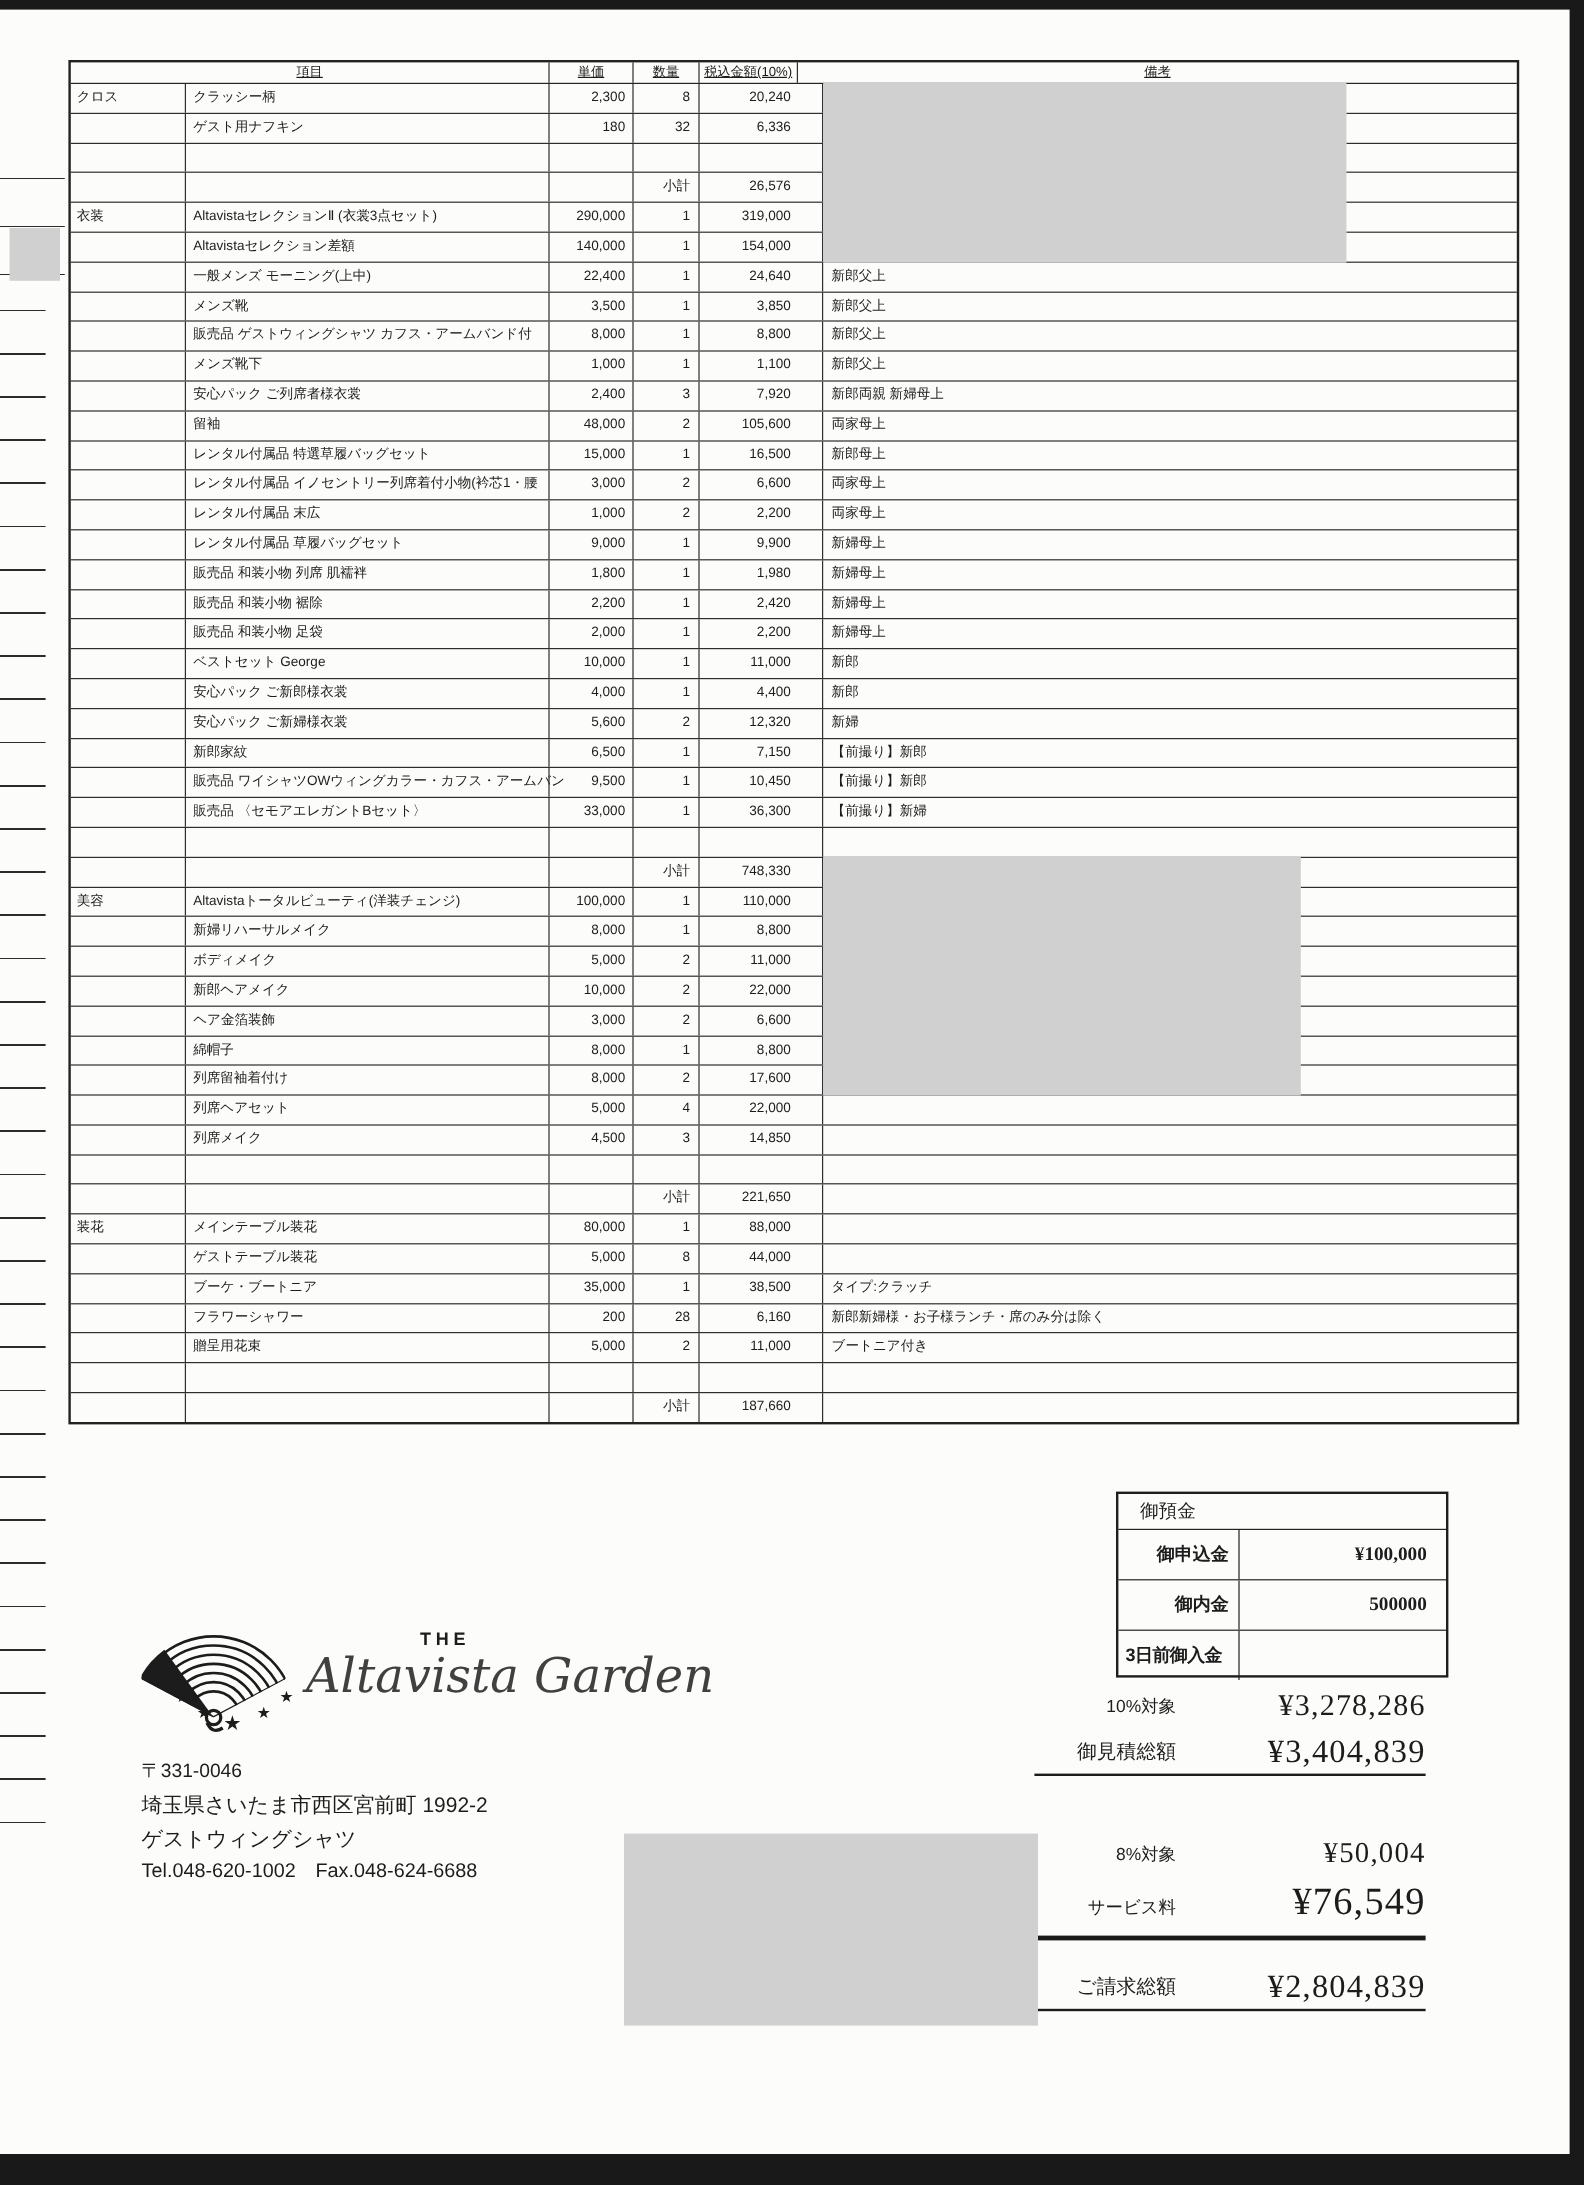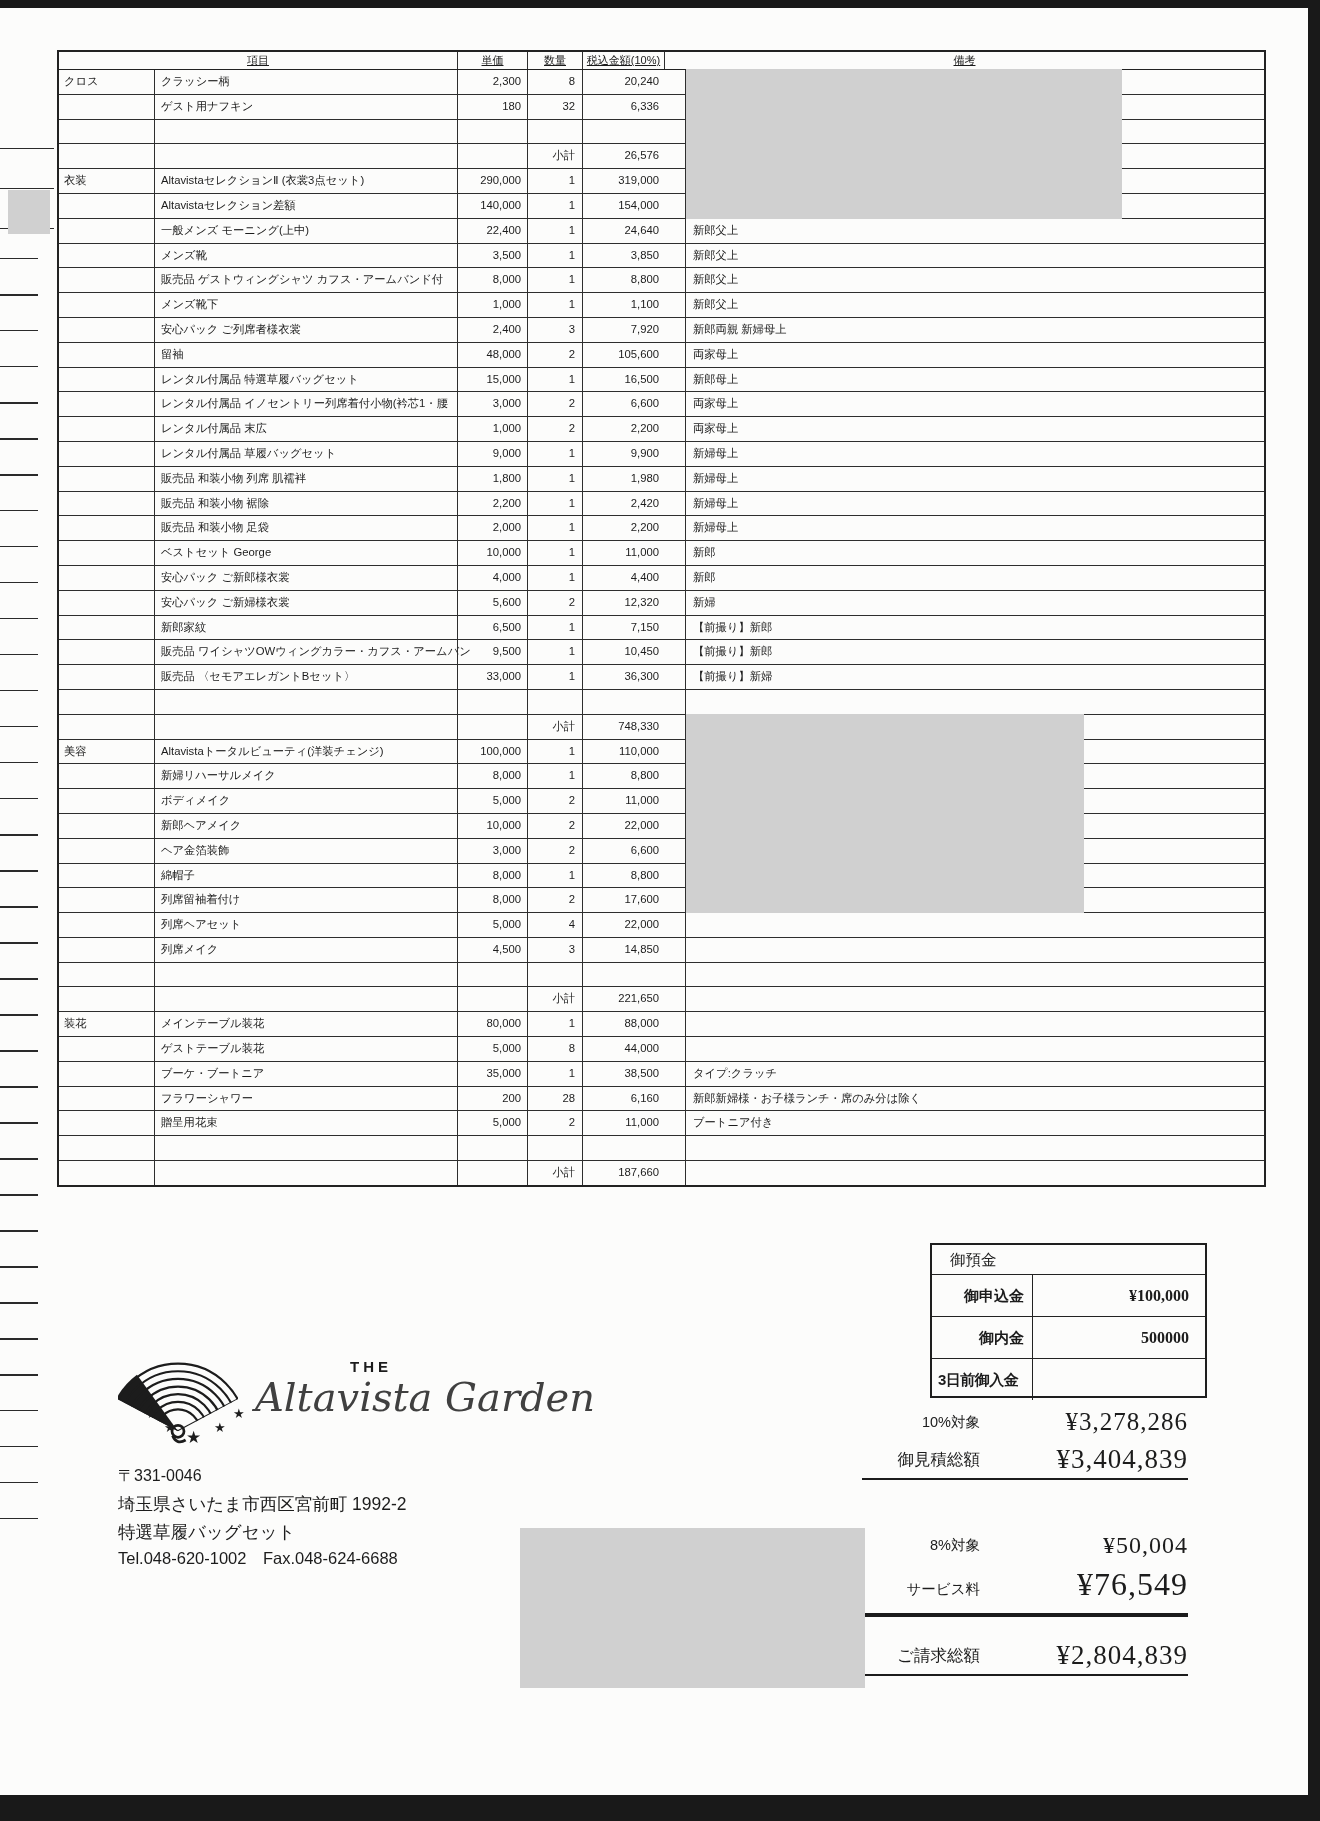--- a/index.html
+++ b/index.html
@@ -569,18 +569,18 @@
   <span class="star" style="left:164px;top:1412px;font-size:13px;">★</span>
   <span class="star" style="left:186px;top:1419px;font-size:17px;">★</span>
   <span class="star" style="left:214px;top:1412px;font-size:13px;">★</span>
   <span class="star" style="left:233px;top:1398px;font-size:13px;">★</span>
 
   <div class="brand-the">THE</div>
   <div class="brand-name">Altavista Garden</div>
 
   <div class="addr a0">〒331-0046</div>
   <div class="addr a1">埼玉県さいたま市西区宮前町 1992-2</div>
-  <div class="addr a2">特選草履バッグセット</div>
+  <div class="addr a2">ゲストウィングシャツ</div>
   <div class="addr a3">Tel.048-620-1002　Fax.048-624-6688</div>
 
   <div class="redact-block g3"></div>
 
 </div>
 
 </body></html>

